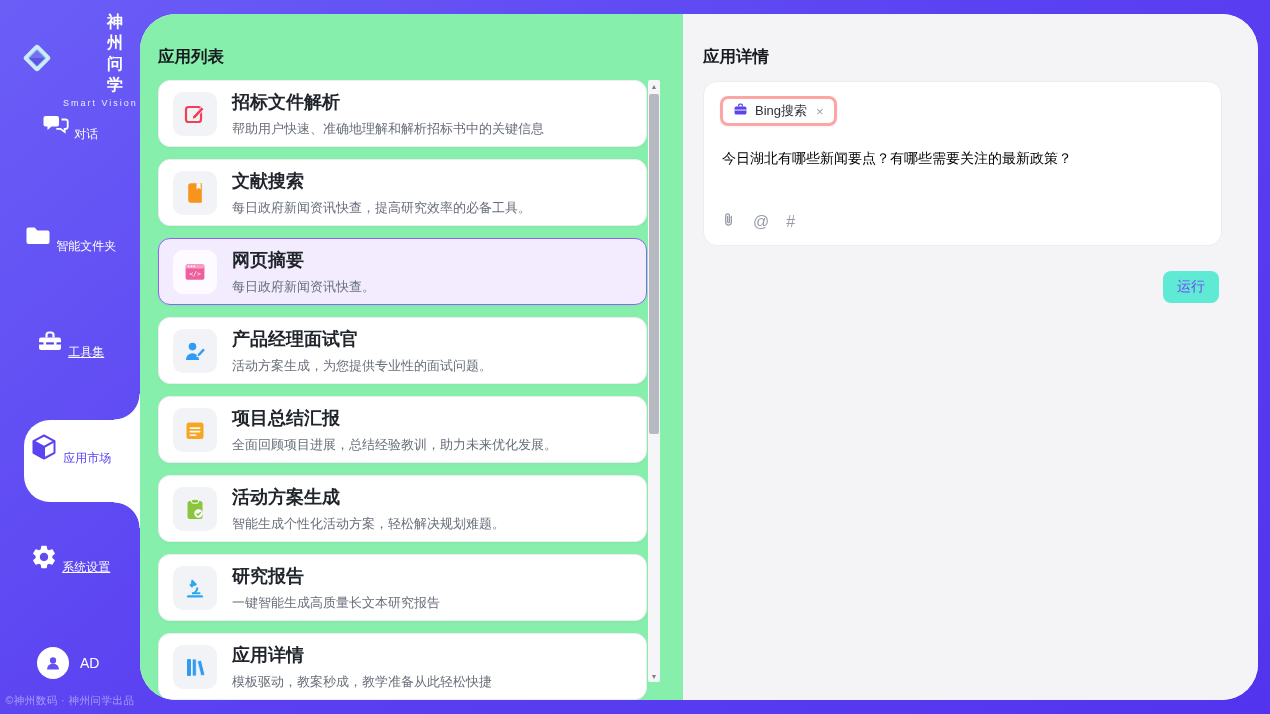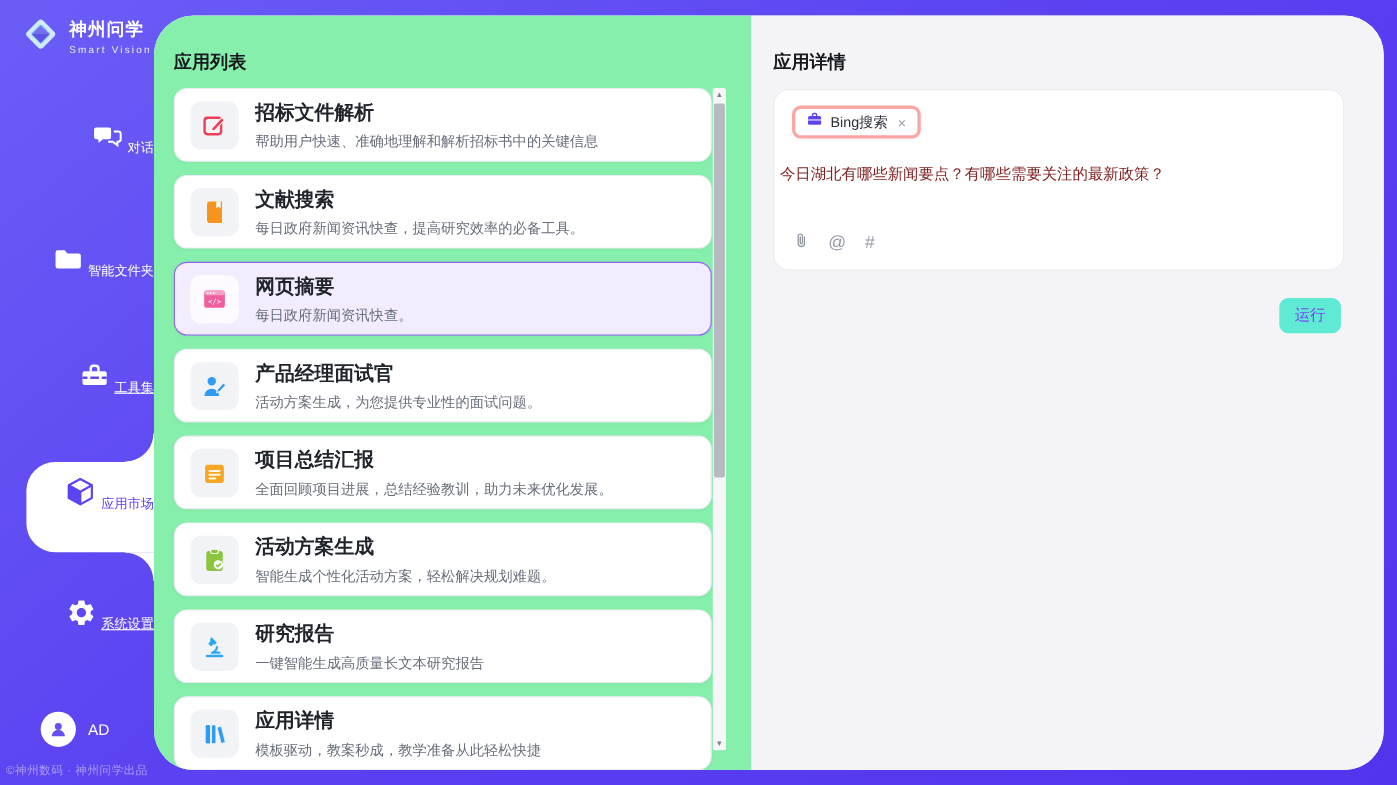--- a/index.html
+++ b/index.html
@@ -5,23 +5,23 @@
   * { margin:0; padding:0; box-sizing:border-box; }
   html,body { width:1270px; height:714px; overflow:hidden; }
   body {
     position:relative;
     font-family:"Liberation Sans","DejaVu Sans",sans-serif;
     background:linear-gradient(140deg,#6b5ef7 0%,#5a41f1 48%,#5334ee 100%);
   }
   
   .sidebar { position:absolute; left:0; top:0; width:140px; height:714px; }
   .logo { position:absolute; left:18px; top:12px; display:flex; align-items:center; gap:7px; }
-  .logo-t1 { font-size:16px; font-weight:bold; color:#fff; letter-spacing:1px; }
+  .logo-t1 { font-size:16px; font-weight:bold; color:#fff; letter-spacing:1px;margin-left:44px; }
   .logo-t2 { font-size:9px; color:#e9ecff; letter-spacing:2px; margin-top:2px; }
-  .nav-item { position:absolute; left:0; width:140px; text-align:right; color:#fff; cursor:pointer; z-index:2; }
+  .nav-item { position:absolute; left:0; width:140px; text-align:center; color:#fff; cursor:pointer; z-index:2; }
   .nav-item .nav-label { display:inline-block; font-size:12px; margin-top:6px; }
   .nav-item.underline .nav-label { text-decoration:underline; }
   .nav-item.active { color:#5b45f1; }
   .nav-chat   { top:110px; }
   .nav-folder { top:222px; }
   .nav-tools  { top:328px; }
   .nav-market { top:432px; }
   .nav-settings { top:543px; }
   .nav-bubble { position:absolute; left:24px; top:420px; width:116px; height:82px;
     background:#fff; border-radius:26px 0 0 26px; z-index:1; }
@@ -60,21 +60,21 @@
   
   .detail-panel { position:relative; flex:1; background:#f4f4f6; }
   .detail-panel .panel-title { position:absolute; left:20px; top:32px; }
   .input-card { position:absolute; left:20px; top:67px; width:519px; height:165px;
     background:#fff; border:1px solid #ebecf0; border-radius:14px; cursor:text; }
   .tool-tag { position:absolute; left:16px; top:14px; height:30px; display:inline-flex; align-items:center;
     gap:7px; padding:0 10px; border:3px solid #fca5a5; border-radius:8px; background:#fff;
     box-shadow:0 1px 3px rgba(25,28,45,.05); cursor:default; }
   .tag-label { font-size:13px; color:#2c313a; }
   .tag-close { font-size:13px; color:#9aa0aa; margin-left:2px; cursor:pointer; }
-  .query-text { position:absolute; left:5px; top:68px; right:16px; font-size:14px; color:#7f1d1d; }
+  .query-text { position:absolute; left:18px; top:68px; right:16px; font-size:14px; color:#000000; }
   .attach-row { position:absolute; left:17px; bottom:13px; display:flex; align-items:center; gap:17px; color:#969ba6; }
   .attach-glyph { font-size:16px; line-height:1; cursor:pointer; }
   .run-btn { position:absolute; top:257px; right:39px; background:#5eead4; color:#7a45f3;
     font-size:14px; padding:7px 14px; border-radius:8px; border:none; cursor:pointer;
     font-family:"Liberation Sans","DejaVu Sans",sans-serif; }
 </style>
 </head>
 <body>
 
 <div class="sidebar">

